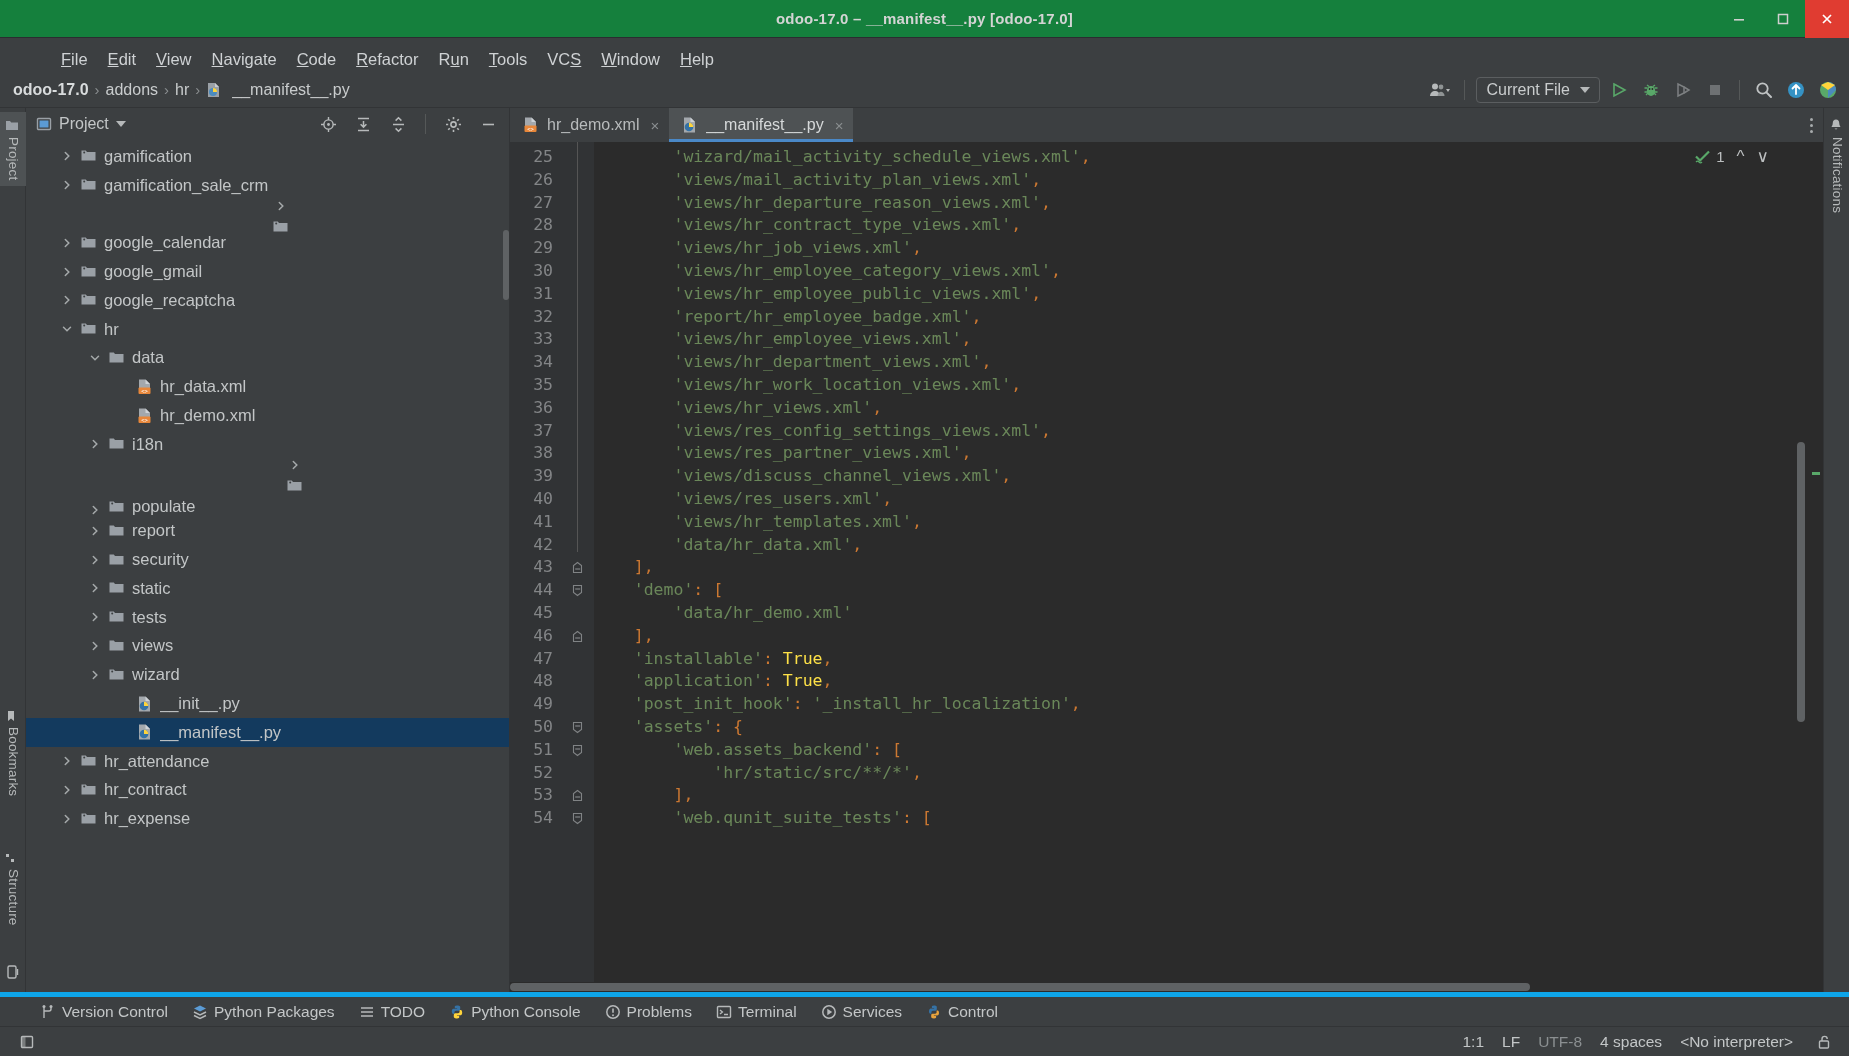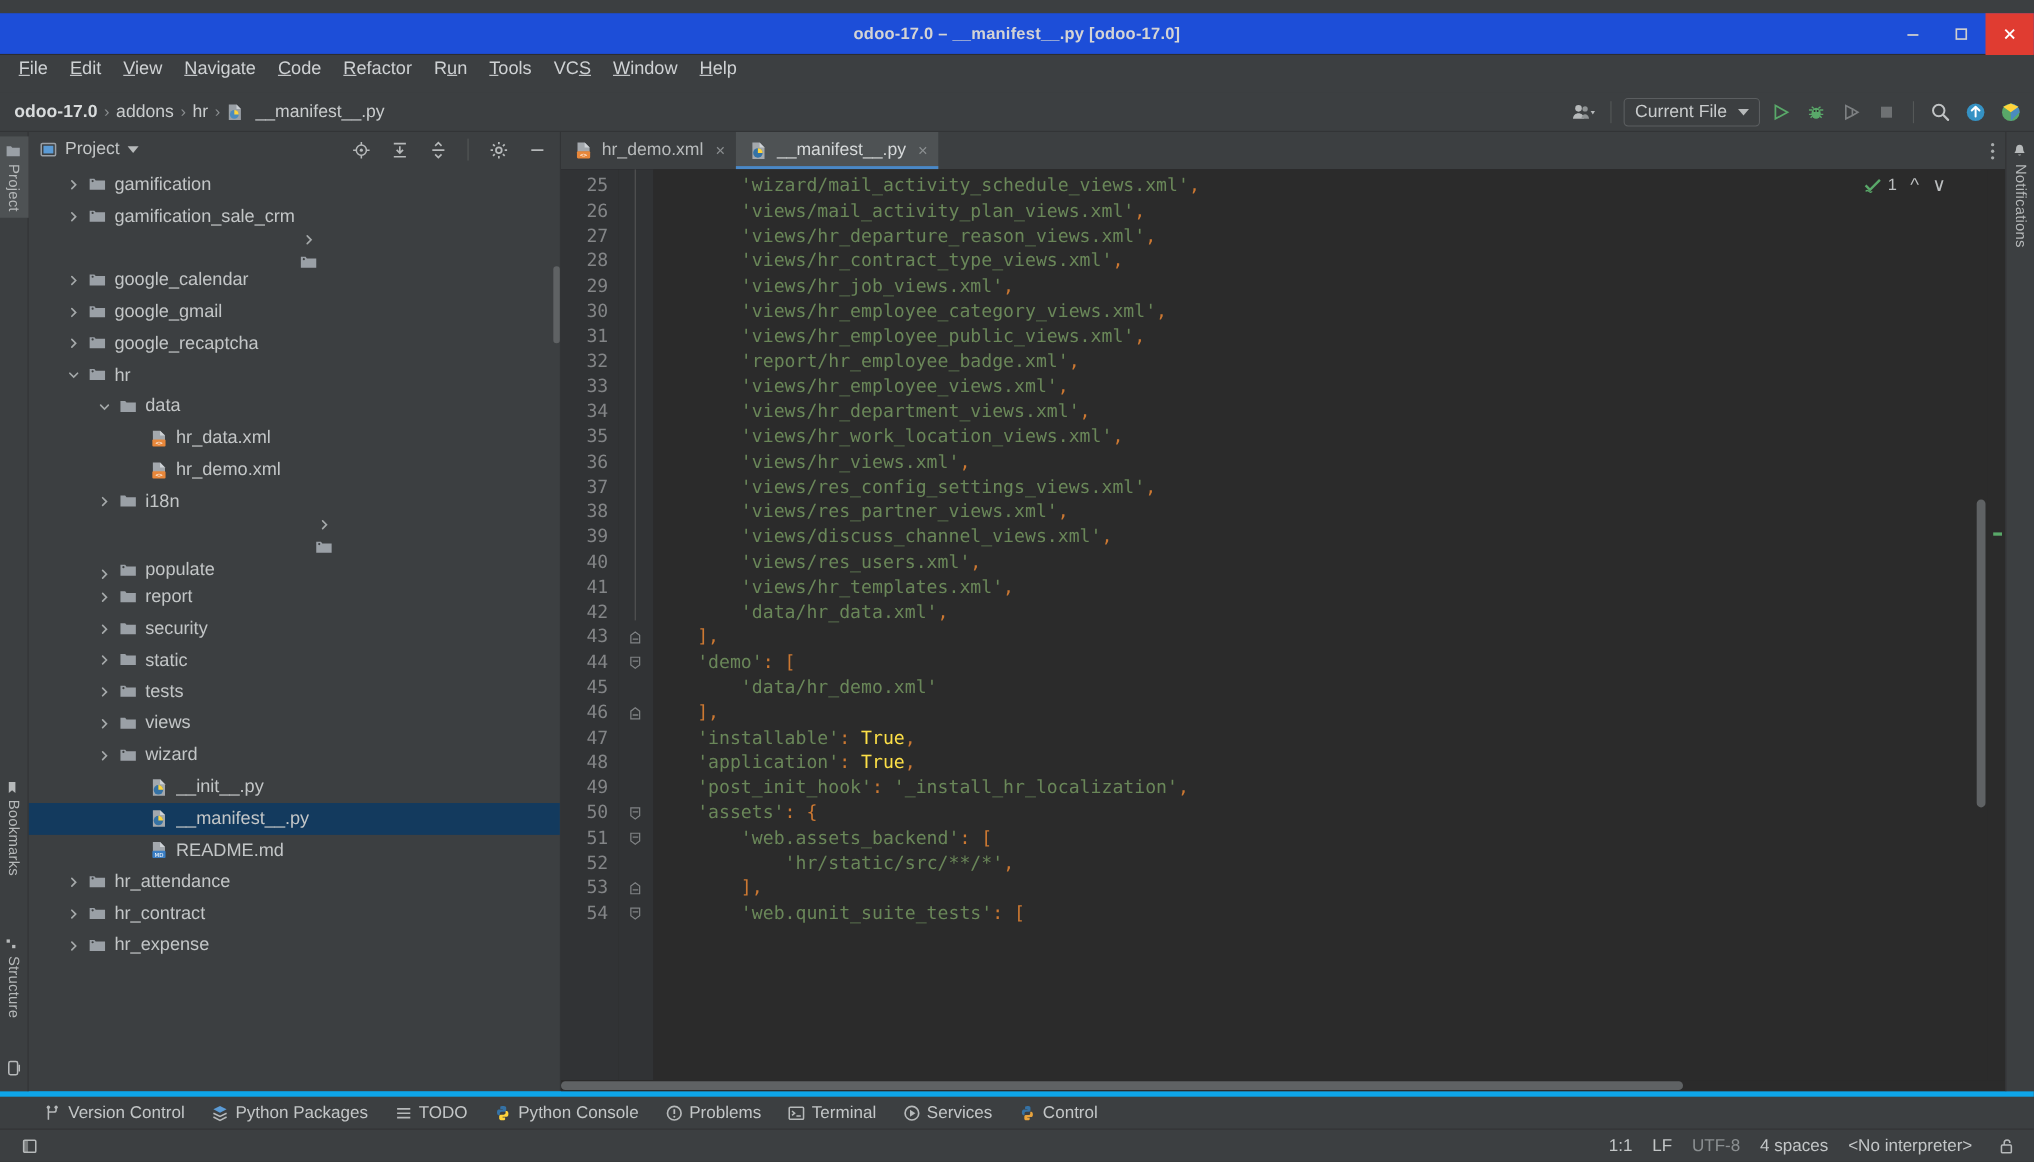--- a/index.html
+++ b/index.html
@@ -7,39 +7,39 @@
     width: 1849px; height: 1056px;
     background: #3c3f41;
     font-family: "Liberation Sans", sans-serif;
     overflow: hidden;
     color: #bbbbbb;
   }
   #app { position: relative; width: 1849px; height: 1056px; display: flex; flex-direction: column; }
 
   
   .titlebar {
-    height: 38px; background: #1d4ed8; display: flex; align-items: center;
-    position: relative; flex: 0 0 38px; border-bottom: 1px solid #2b2d30; margin-top: 12px;
+    height: 38px; background: #15803d; display: flex; align-items: center;
+    position: relative; flex: 0 0 38px; border-bottom: 1px solid #2b2d30;
   }
   .titlebar .title {
     position: absolute; left: 0; right: 0; text-align: center;
     font-size: 15px; color: #d4d4d4; font-weight: 600; letter-spacing: .2px;
   }
   .winbtns { position: absolute; right: 0; top: 0; height: 38px; display: flex; }
   .winbtn {
     width: 44px; height: 38px; display: flex; align-items: center; justify-content: center;
     color: #cfcfcf; font-size: 16px; line-height: 1;
   }
   .winbtn.close { background: #e03c31; color: #fff; }
   .winbtn svg { display:block; }
 
   
   .menubar {
-    height: 34px; background: #3c3f41; display: flex; align-items: flex-start;
-    padding-left: 8px; flex: 0 0 34px; gap: 2px;
+    height: 34px; background: #3c3f41; display: flex; align-items: flex-end;
+    padding-left: 8px; flex: 0 0 34px; gap: 2px; margin-left: 44px;
   }
   .menu-item {
     font-size: 16.5px; color: #cfd2d4; padding: 3px 9px; white-space: nowrap;
   }
   .menu-item .u { text-decoration: underline; }
 
   
   .navbar {
     height: 36px; background: #3c3f41; display: flex; align-items: center;
     flex: 0 0 36px; padding: 0 8px 0 10px; border-bottom: 1px solid #323436;
@@ -641,34 +641,20 @@
                 <path d="M4.3 2.5L7.8 6l-3.5 3.5" fill="none" stroke="#a5a9aa" stroke-width="1.5" stroke-linecap="round"></path>
               </svg>
             </span>
             <span class="ico"><svg width="18" height="18" viewBox="0 0 18 18">
     <path d="M3 1.5h6.5L14 6v10.5H3z" fill="#a3a8ad"></path>
                 <path d="M9.5 1.5L14 6H9.5z" fill="#ced2d6"></path>
     <circle cx="8" cy="11" r="4.3" fill="#3572A5"></circle>
     <path d="M8 6.7a4.3 4.3 0 0 1 4.3 4.3H8z" fill="#ffd43b"></path>
               </svg></span>
             <span class="tree-label">__manifest__.py</span>
-          </div>
-          <div class="tree-row" style="padding-left: 90px;">
-            <span class="tw-chev empty">
-              <svg width="12" height="12" viewBox="0 0 12 12">
-                <path d="M4.3 2.5L7.8 6l-3.5 3.5" fill="none" stroke="#a5a9aa" stroke-width="1.5" stroke-linecap="round"></path>
-              </svg>
-            </span>
-            <span class="ico"><svg width="18" height="18" viewBox="0 0 18 18">
-    <path d="M3 1.5h6.5L14 6v4H3z" fill="#a3a8ad"></path>
-                <path d="M9.5 1.5L14 6H9.5z" fill="#ced2d6"></path>
-    <rect x="2.5" y="9.5" width="12" height="6.5" rx="1" fill="#3a7ec4"></rect>
-    <text x="8.5" y="14.7" font-size="5" fill="#fff" text-anchor="middle" font-family="DejaVu Sans, sans-serif">MD</text>
-              </svg></span>
-            <span class="tree-label">README.md</span>
           </div>
           <div class="tree-row" style="padding-left: 34px;">
             <span class="tw-chev">
               <svg width="12" height="12" viewBox="0 0 12 12">
                 <path d="M4.3 2.5L7.8 6l-3.5 3.5" fill="none" stroke="#a5a9aa" stroke-width="1.5" stroke-linecap="round"></path>
               </svg>
             </span>
             <span class="ico"><svg width="18" height="18" viewBox="0 0 18 18">
                 <path d="M1.5 3.5h4.3L7 5h8.5v8.5H1.5z" fill="#9aa0a6"></path>
                 <circle cx="4.2" cy="5.6" r="1" fill="#3c3f41"></circle>

